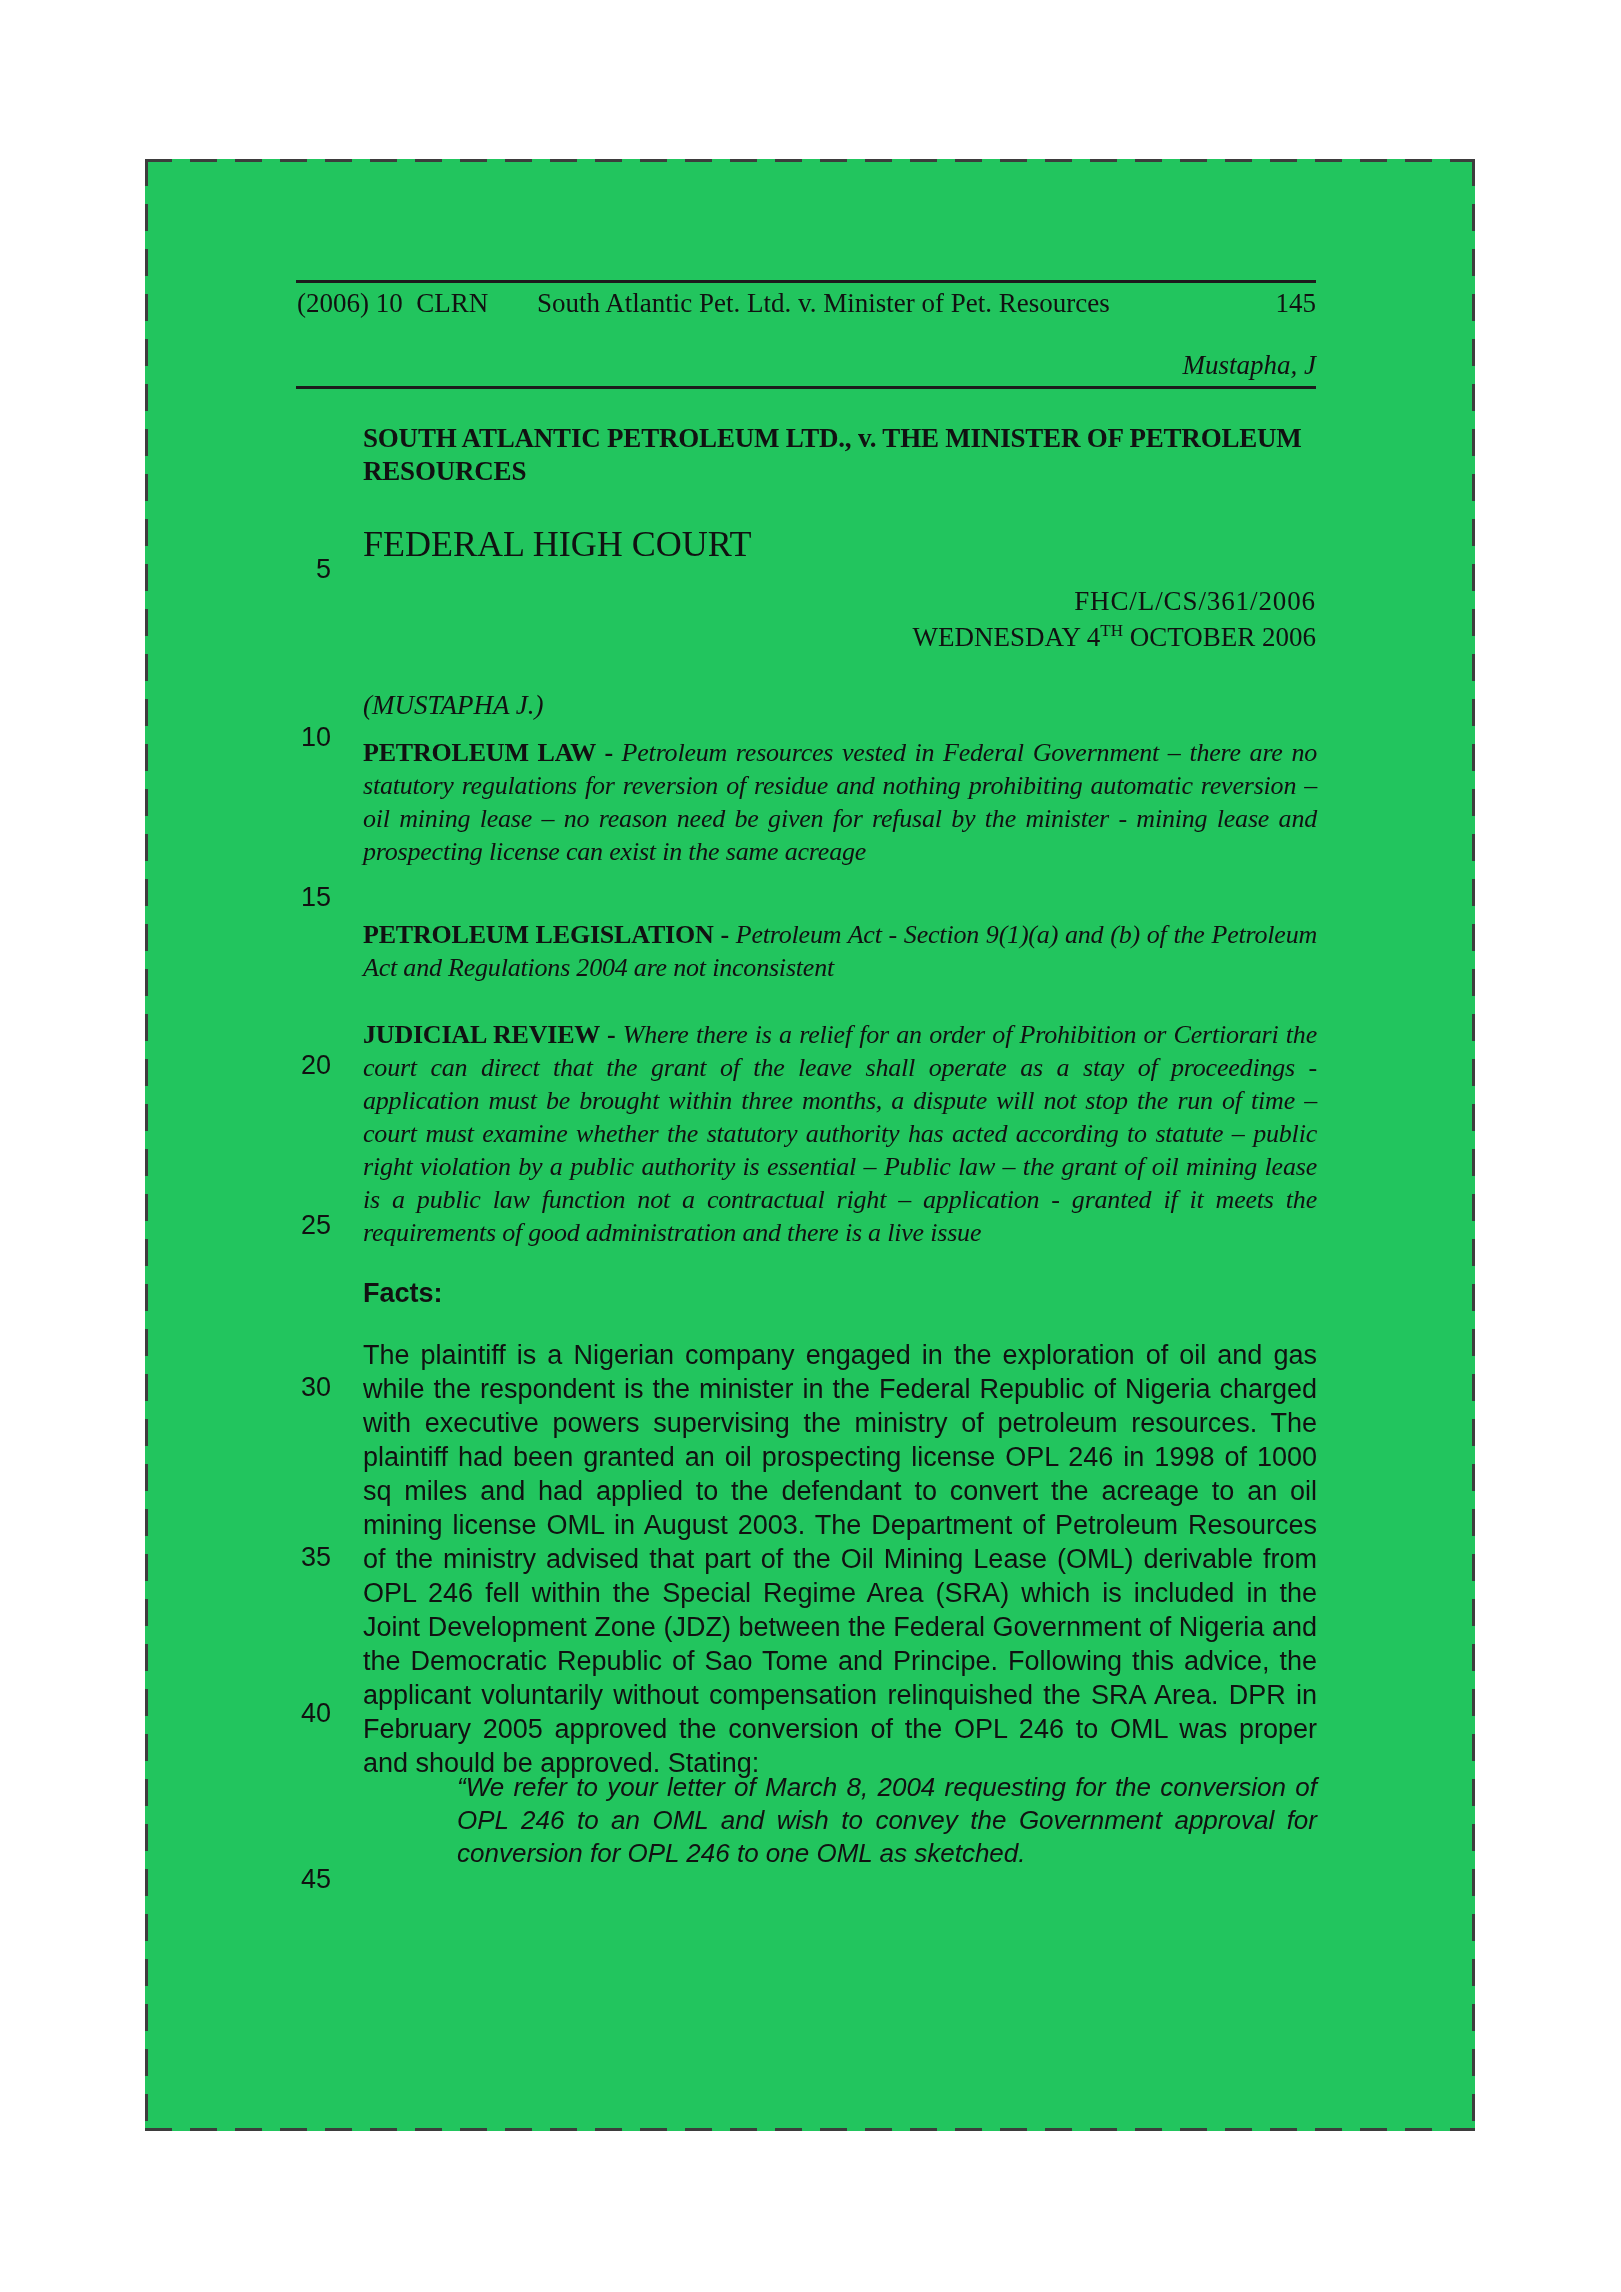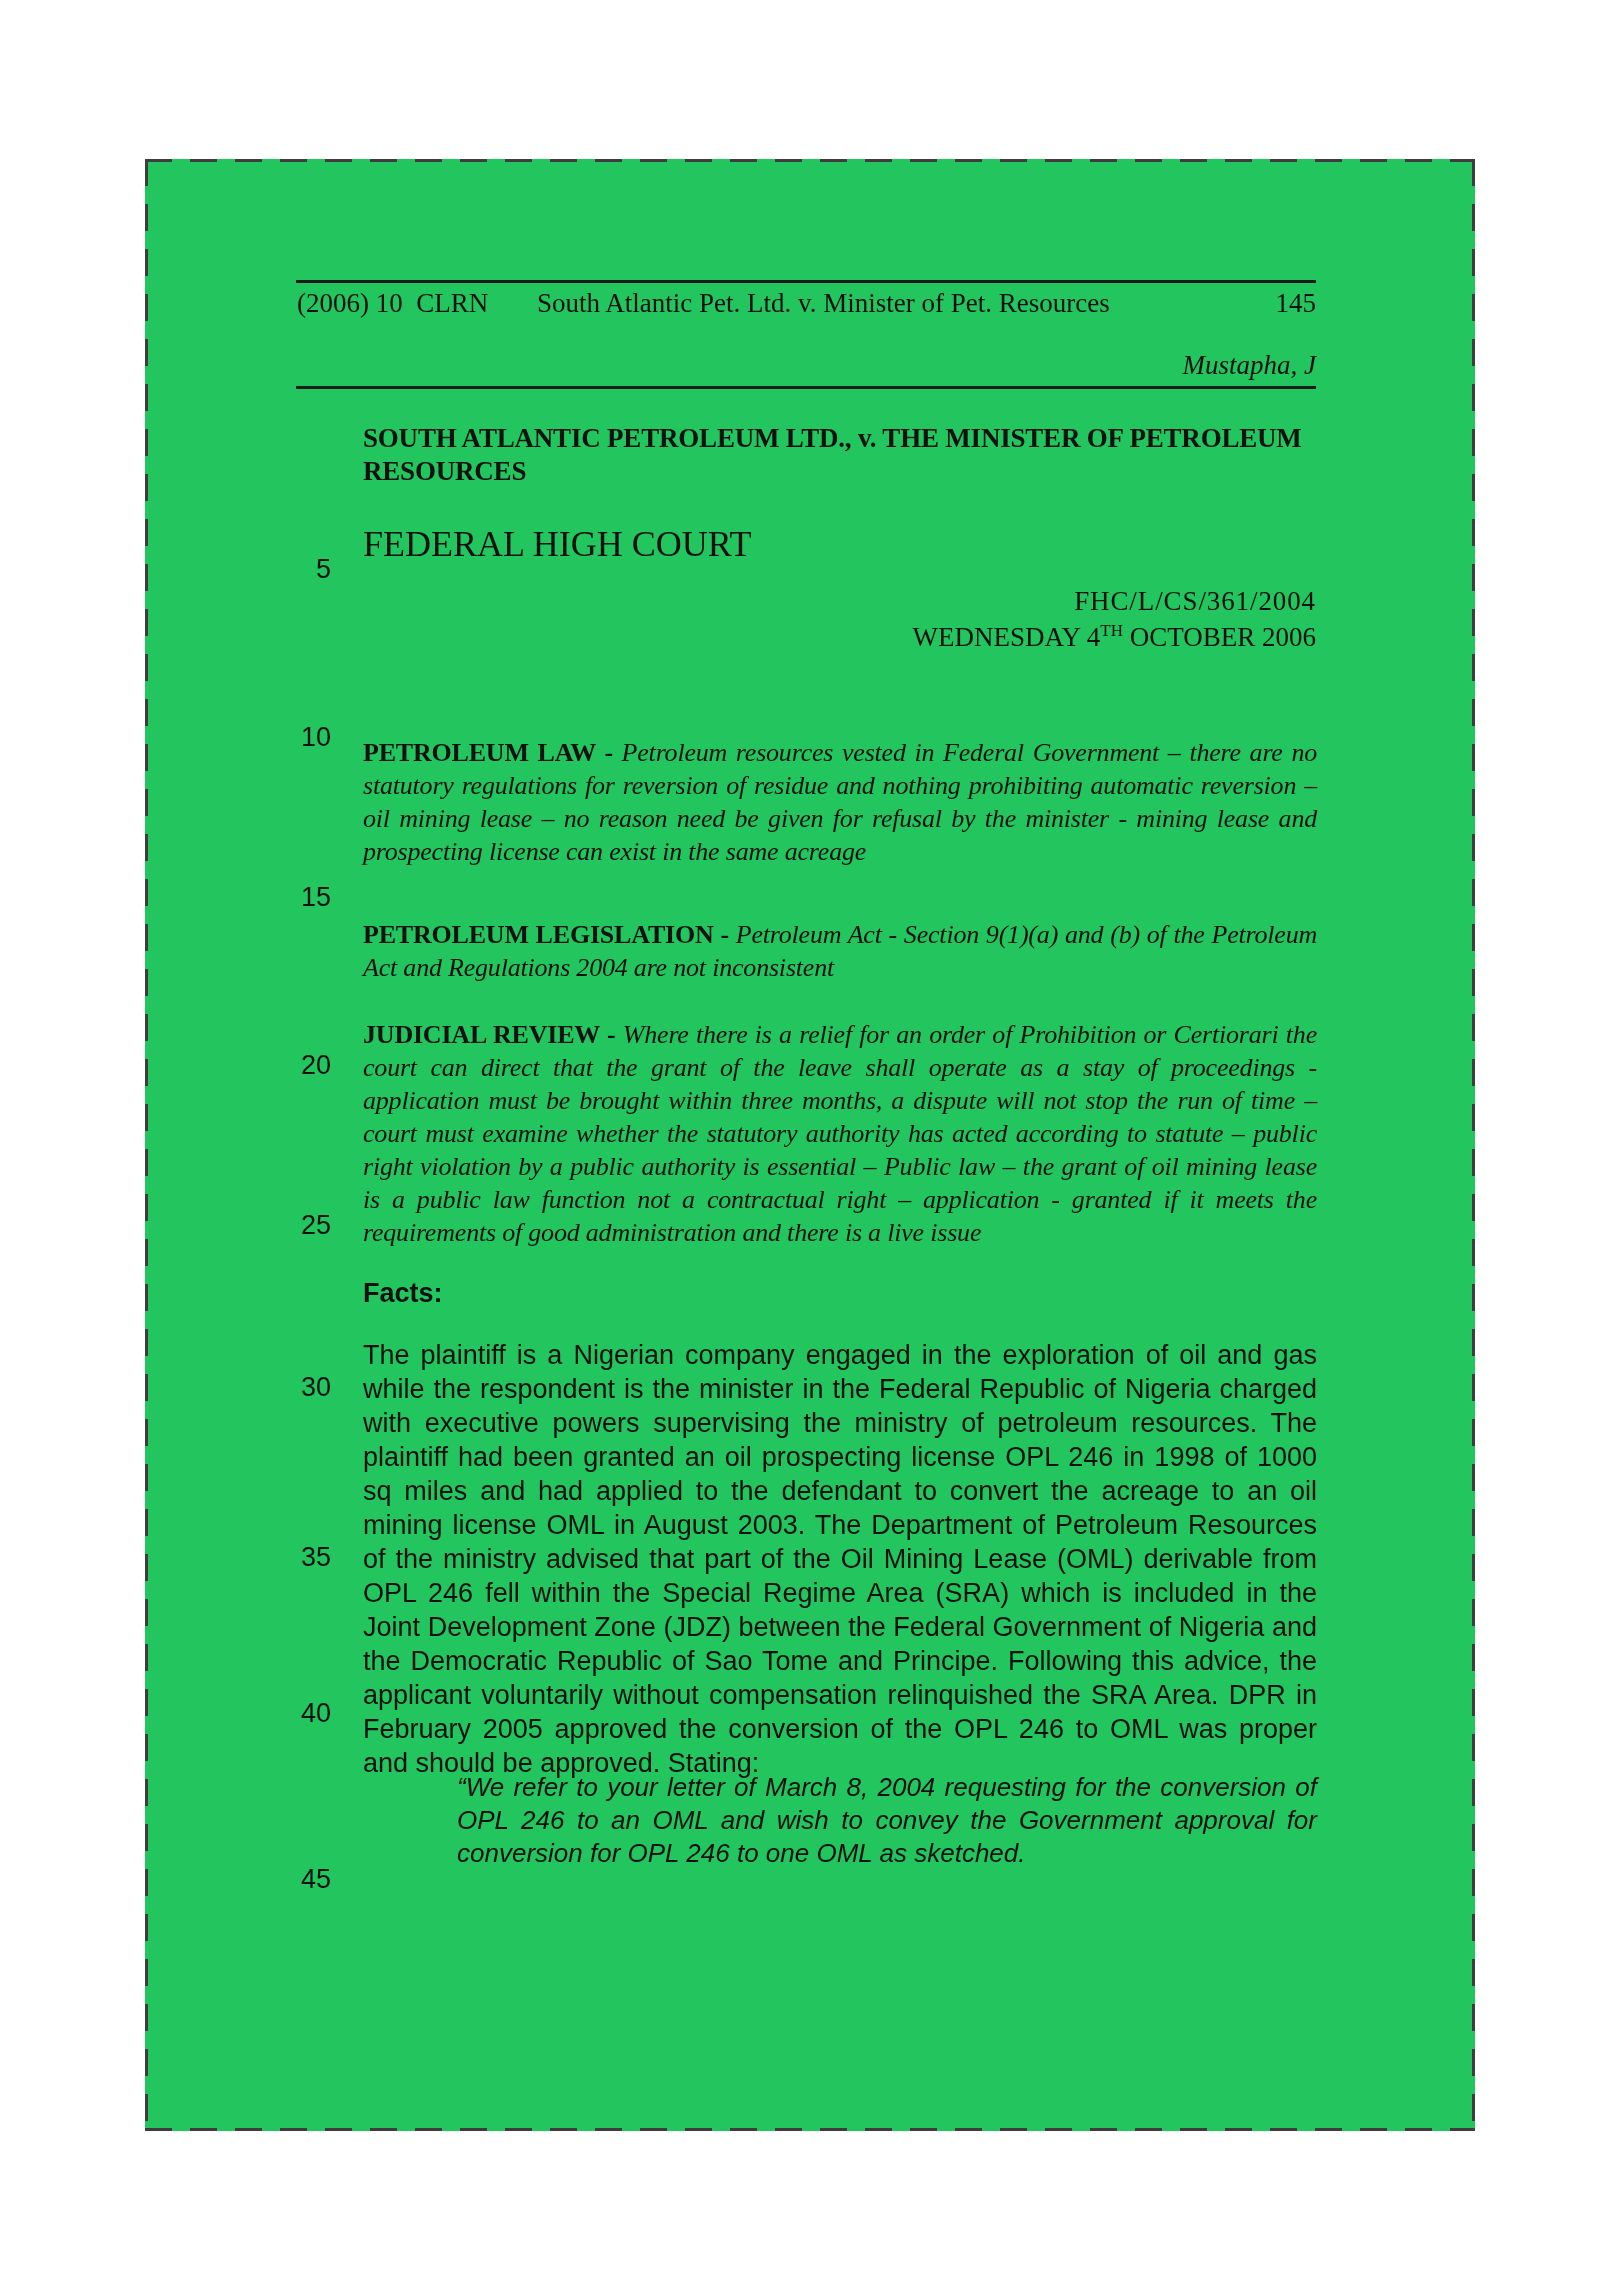--- a/index.html
+++ b/index.html
@@ -153,26 +153,27 @@
 
   <div class="rule rule-bottom"></div>
 
   <div class="col case-title">
     <span>SOUTH ATLANTIC PETROLEUM LTD., v. THE MINISTER OF PETROLEUM</span><br>
     <span>RESOURCES</span>
   </div>
 
   <div class="col court-line">FEDERAL HIGH COURT</div>
 
-  <div class="right-block suit-no">FHC/L/CS/361/2004</div>
+  <div class="right-block suit-no">FHC/L/CS/361/2006</div>
 
   <div class="right-block hearing-date">
     <span>WEDNESDAY 4</span><sup>TH</sup><span> OCTOBER 2006</span>
   </div>
 
+  <div class="col judge-line">(MUSTAPHA J.)</div>
 
   <div class="col headnote hn-1">
     <span class="catchword">PETROLEUM LAW</span><span class="catchword"> - </span><span class="hn-text">Petroleum resources vested in Federal Government – there are no statutory regulations for reversion of residue and nothing prohibiting automatic reversion – oil mining lease – no reason need be given for refusal by the minister - mining lease and prospecting license can exist in the same acreage</span>
   </div>
 
   <div class="col headnote hn-2">
     <span class="catchword">PETROLEUM LEGISLATION</span><span class="catchword"> - </span><span class="hn-text">Petroleum Act - Section 9(1)(a) and (b) of the Petroleum Act and Regulations 2004 are not inconsistent</span>
   </div>
 
   <div class="col headnote hn-3">

